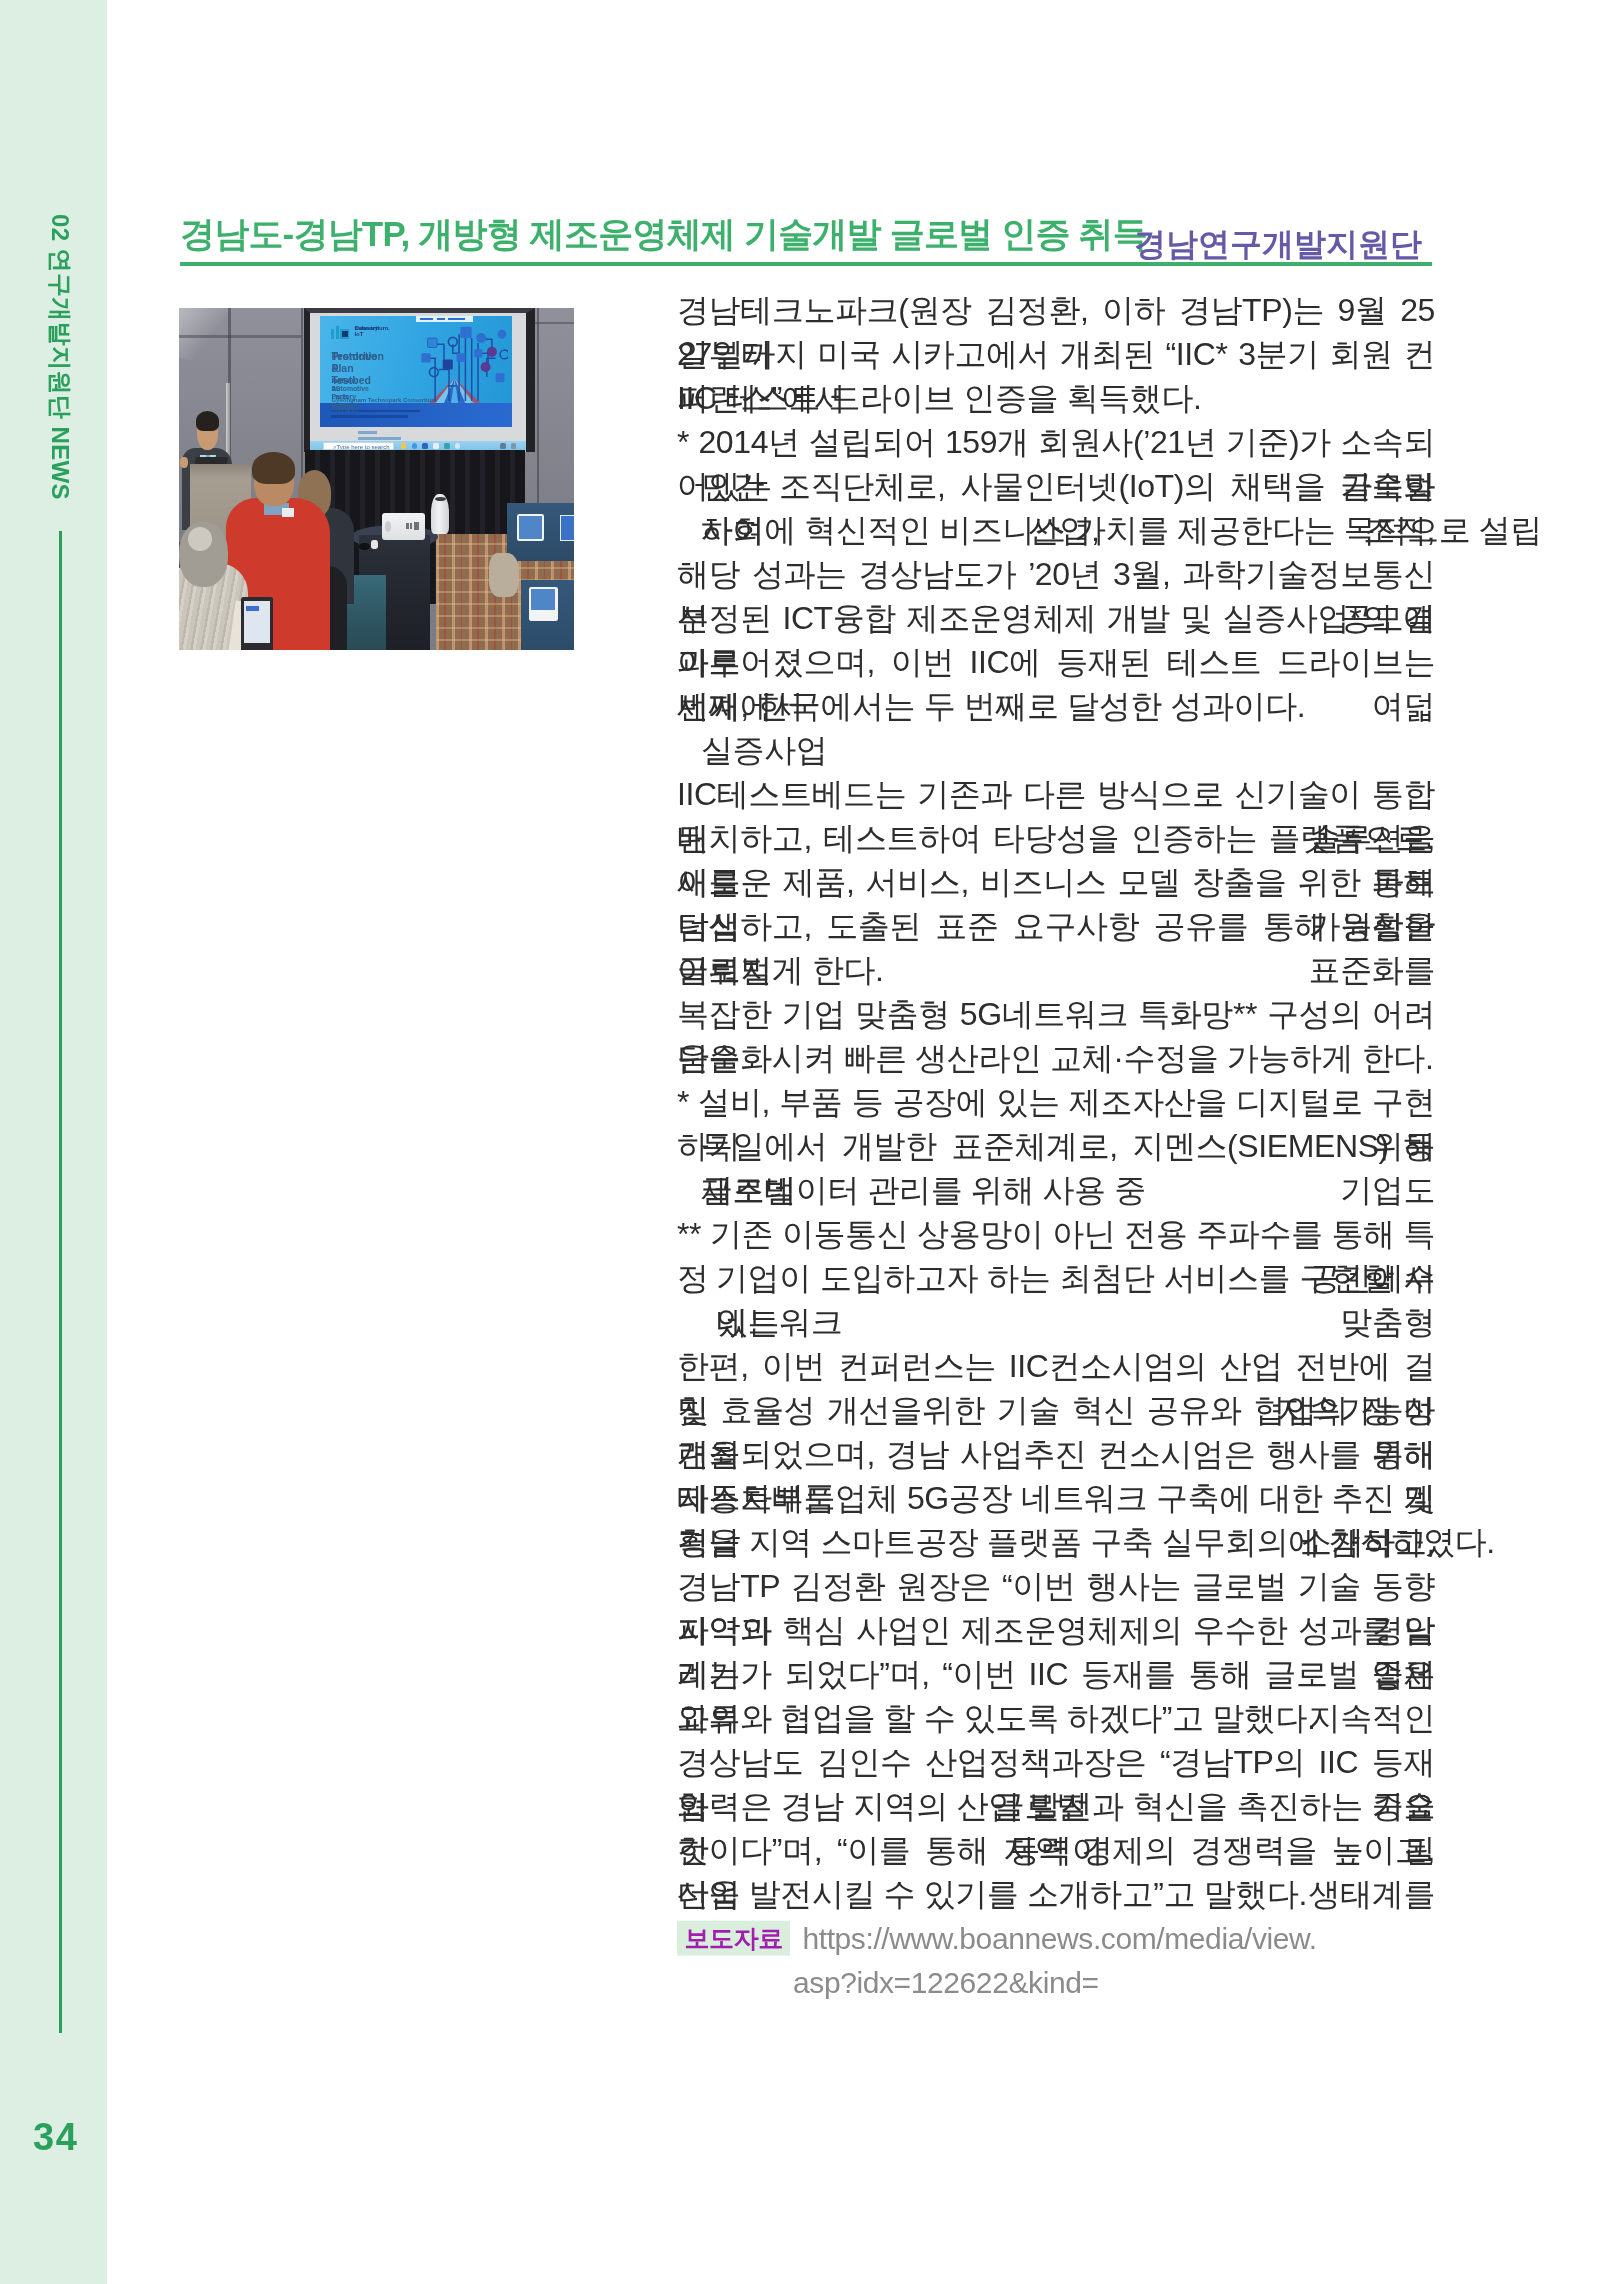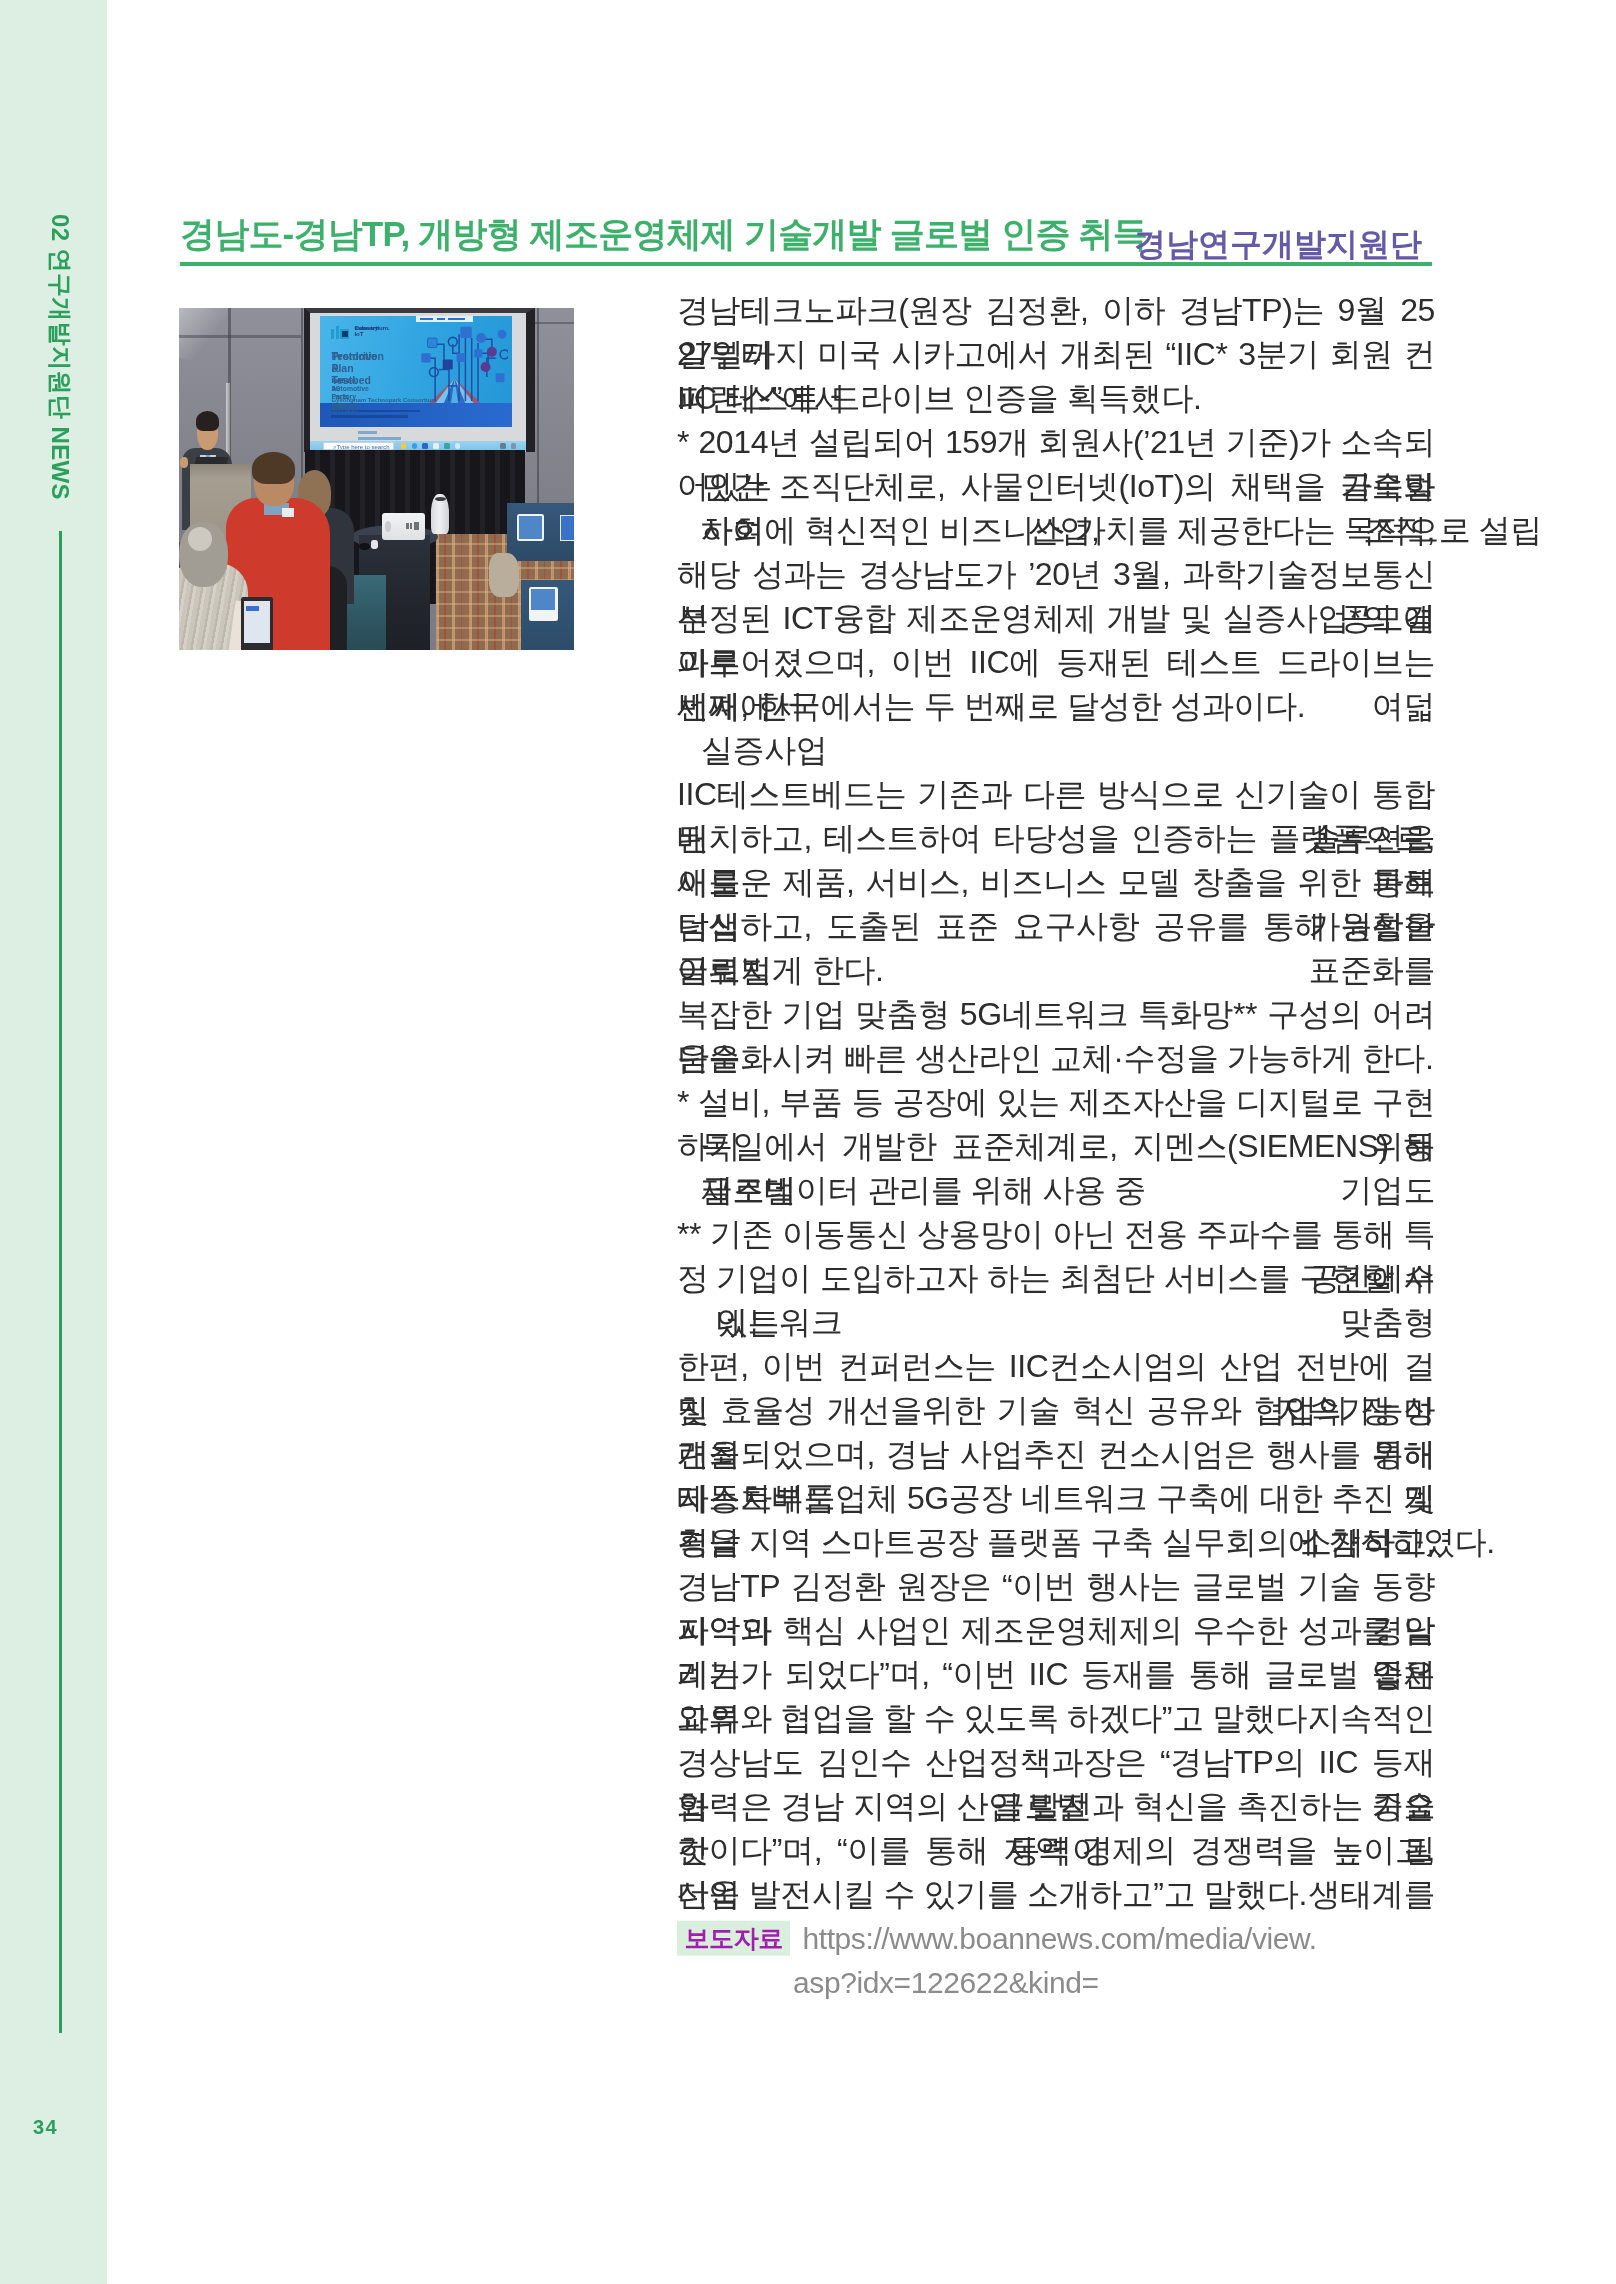--- a/index.html
+++ b/index.html
@@ -7,21 +7,21 @@
     --ink:#2d2d2d; --urlgray:#8b8b8b; --badgebg:#d9eedd; --sidebg:#ddeee3;
   }
   html,body{margin:0;padding:0;background:#ffffff;}
   #page{position:relative;width:1616px;height:2284px;background:#fff;overflow:hidden;
         font-family:"Liberation Sans","DejaVu Sans",sans-serif;}
   
   .sidebar{position:absolute;left:0;top:0;width:107px;height:2284px;background:var(--sidebg);}
   .side-label{position:absolute;left:76px;top:214px;transform:rotate(90deg);transform-origin:top left;
       white-space:nowrap;font-size:24px;font-weight:700;color:var(--side-green);letter-spacing:0.4px;}
   .side-line{position:absolute;left:59px;top:531px;width:3px;height:1502px;background:var(--side-green);}
-  .page-num{position:absolute;left:33px;top:2116px;font-size:20px;font-weight:800;color:var(--side-green);letter-spacing:1.5px;}
+  .page-num{position:absolute;left:33px;top:2116px;font-size:38px;font-weight:800;color:var(--side-green);letter-spacing:1.5px;}
   
   .title{position:absolute;left:180px;top:211px;width:1022px;font-size:35px;font-weight:800;
       color:var(--accent);letter-spacing:-0.8px;white-space:nowrap;}
   .org{position:absolute;right:194px;top:223px;font-size:32px;font-weight:800;color:var(--purple);white-space:nowrap;}
   .rule{position:absolute;left:180px;top:262px;width:1252px;height:3.8px;background:var(--accent);}
   
   .article{position:absolute;left:677px;top:288px;width:758px;color:var(--ink);
       font-size:32px;letter-spacing:-0.4px;}
   .ln{height:44px;line-height:44px;white-space:nowrap;overflow:visible;}
   .ln.j{white-space:normal;text-align:justify;text-align-last:justify;}

